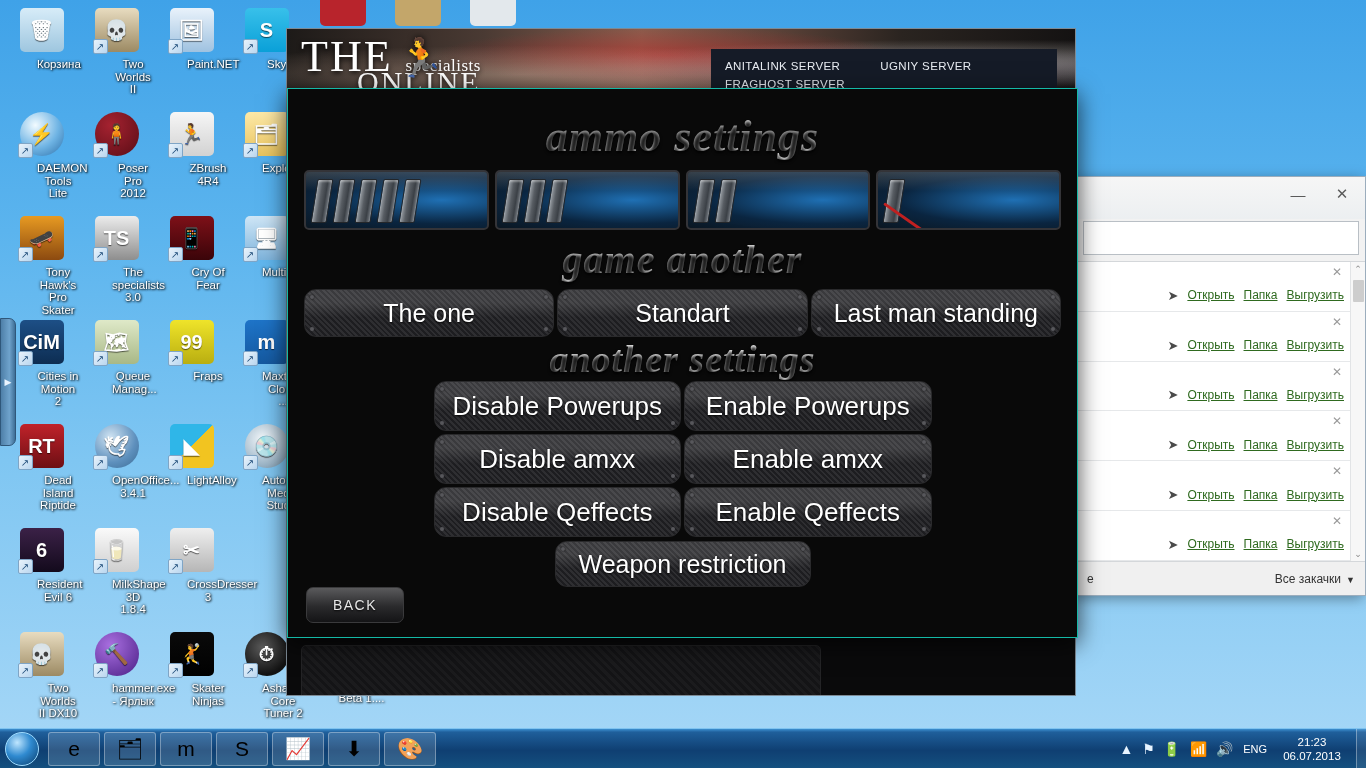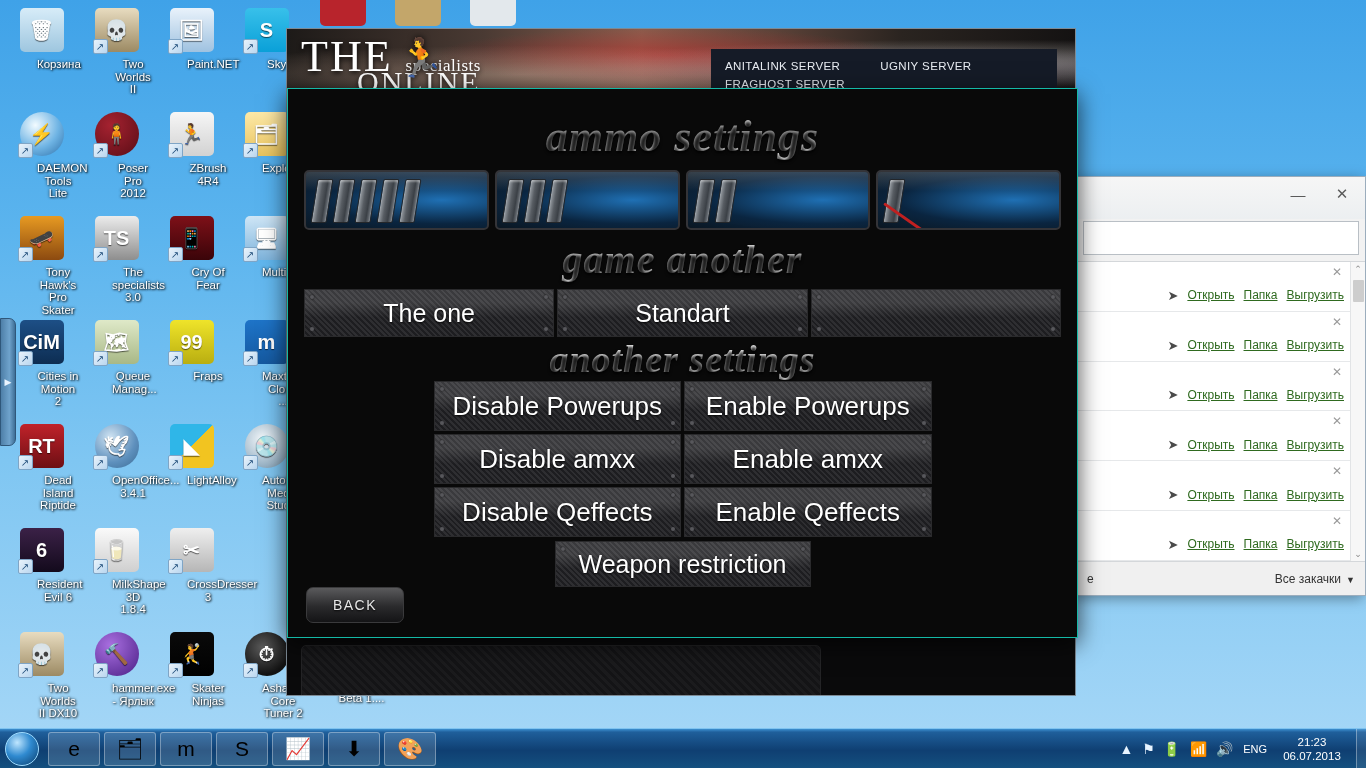--- a/index.html
+++ b/index.html
@@ -152,21 +152,21 @@
     background:linear-gradient(90deg,#9aa0a6,#585d63 35%,#3b4046 70%,#787e85);
     border:1px solid #23262a;
     box-shadow:inset 0 2px 2px rgba(255,255,255,.35);}
   .strike{position:absolute;left:6px;top:4px;width:72px;height:52px;}
   .strike i{position:absolute;left:0;top:50%;width:78px;height:3px;background:#c02020;
     transform:rotate(35deg);transform-origin:left center;border-radius:2px;}
 
   .opt-row{display:flex;gap:3px;padding:6px 16px 0 16px;}
   .mbtn{
     position:relative;flex:1;height:48px;display:flex;align-items:center;justify-content:center;
-    color:#fff;font-size:25px;border:1px solid #2a2a2c;border-radius:0;
+    color:#fff;font-size:25px;border:1px solid #2a2a2c;border-radius:12px;
     background:
       linear-gradient(180deg,rgba(255,255,255,.13) 0 28%,rgba(255,255,255,0) 60%),
       repeating-linear-gradient(45deg,#2e2e31 0 2px,#1d1d20 2px 4px);
     text-shadow:0 1px 2px rgba(0,0,0,.9);
   }
   .mbtn::before,.mbtn::after{content:"";position:absolute;width:4px;height:4px;border-radius:50%;
     background:#57575b;box-shadow:0 0 2px rgba(0,0,0,.8);}
   .mbtn::before{left:5px;top:5px;}
   .mbtn::after{right:5px;top:5px;}
   .mbtn .s2,.mbtn .s3{position:absolute;width:4px;height:4px;border-radius:50%;background:#57575b;}
@@ -587,20 +587,21 @@
         <span>The one</span>
       </div>
       <div class="mbtn">
         <span class="s2"></span>
         <span class="s3"></span>
         <span>Standart</span>
       </div>
       <div class="mbtn">
         <span class="s2"></span>
         <span class="s3"></span>
+        <span>Last man standing</span>
       </div>
     </div>
 
   <div class="sect-title" id="t-another">another settings</div>
 
   <div class="center-stack" id="another-stack">
       <div class="pair">
         <div class="mbtn">
           <span class="s2"></span>
           <span class="s3"></span>

